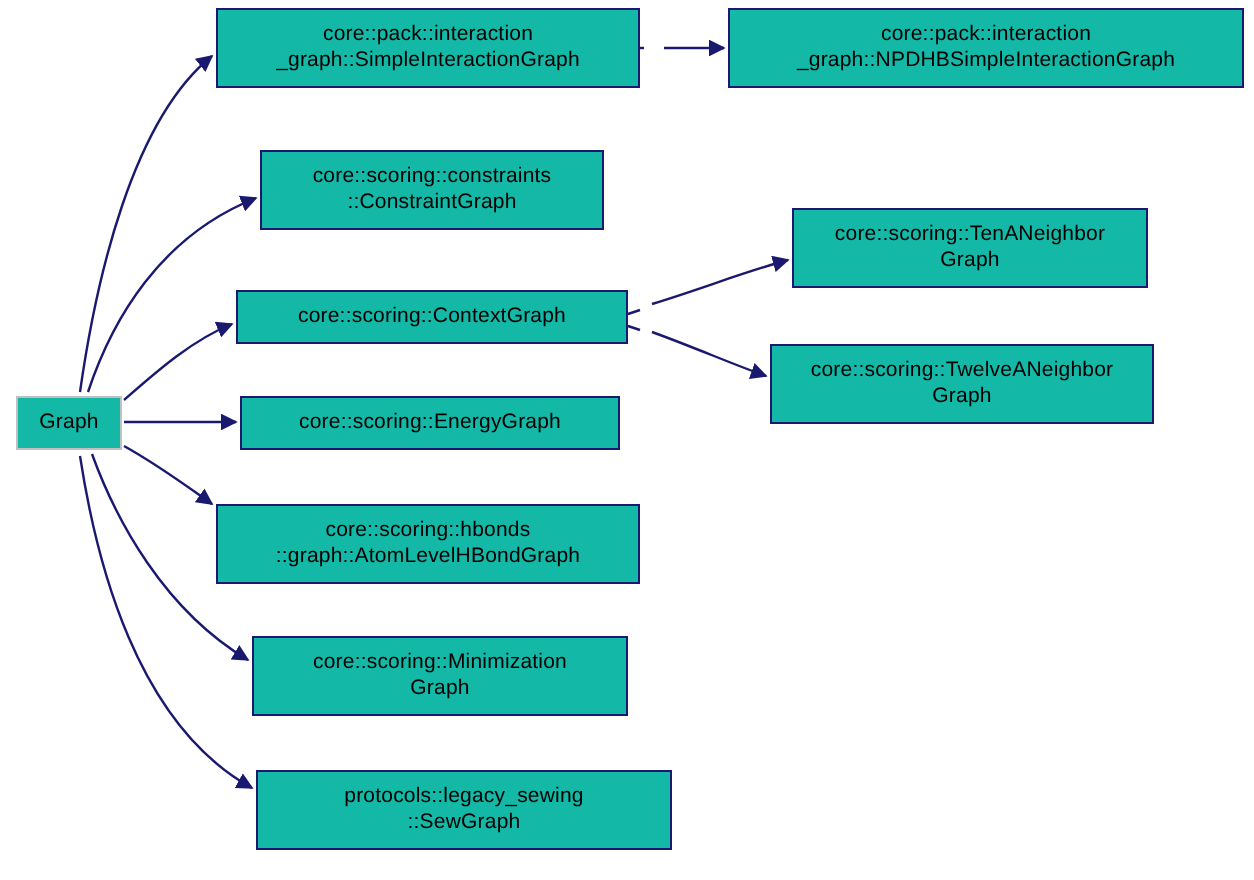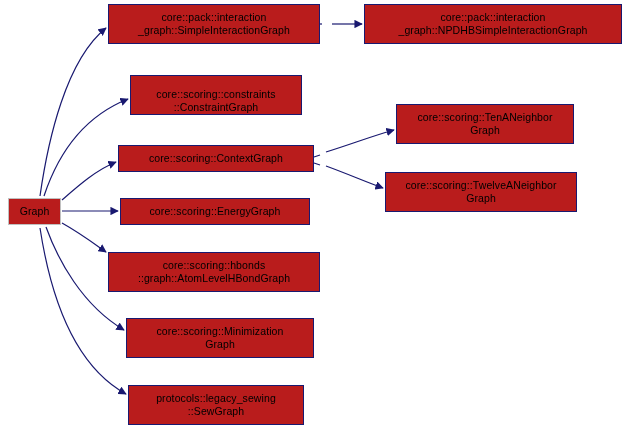--- a/index.html
+++ b/index.html
@@ -20,21 +20,21 @@
     left: 0;
     top: 0;
     width: 627px;
     height: 440px;
     pointer-events: none;
   }
   .node {
     position: absolute;
     box-sizing: border-box;
     border: 1px solid #191970;
-    background: #b91c1c;
+    background: #14b8a6;
     color: #000000;
     display: flex;
     align-items: center;
     justify-content: center;
     text-align: center;
     font-size: 10.5px;
     line-height: 13px;
     white-space: pre-line;
     letter-spacing: 0.1px;
   }
@@ -90,21 +90,21 @@
   <div class="node" style="left:108px; top:4px; width:212px; height:40px;">
     <span>core::pack::interaction
 _graph::SimpleInteractionGraph</span>
   </div>
 
   <div class="node" style="left:364px; top:4px; width:258px; height:40px;">
     <span>core::pack::interaction
 _graph::NPDHBSimpleInteractionGraph</span>
   </div>
 
-  <div class="node" style="left:130px; top:75px; width:172px; height:40px;align-items:flex-end;">
+  <div class="node" style="left:130px; top:75px; width:172px; height:40px;">
     <span>core::scoring::constraints
 ::ConstraintGraph</span>
   </div>
 
   <div class="node" style="left:118px; top:145px; width:196px; height:27px;">
     <span>core::scoring::ContextGraph</span>
   </div>
 
   <div class="node" style="left:396px; top:104px; width:178px; height:40px;">
     <span>core::scoring::TenANeighbor
@@ -123,18 +123,18 @@
 
   <div class="node" style="left:120px; top:198px; width:190px; height:27px;">
     <span>core::scoring::EnergyGraph</span>
   </div>
 
   <div class="node" style="left:126px; top:318px; width:188px; height:40px;">
     <span>core::scoring::Minimization
 Graph</span>
   </div>
 
-  <div class="node" style="left:128px; top:385px; width:176px; height:40px;">
+  <div class="node" style="left:128px; top:385px; width:208px; height:40px;">
     <span>protocols::legacy_sewing
 ::SewGraph</span>
   </div>
 
 </div>
 
 </body></html>

